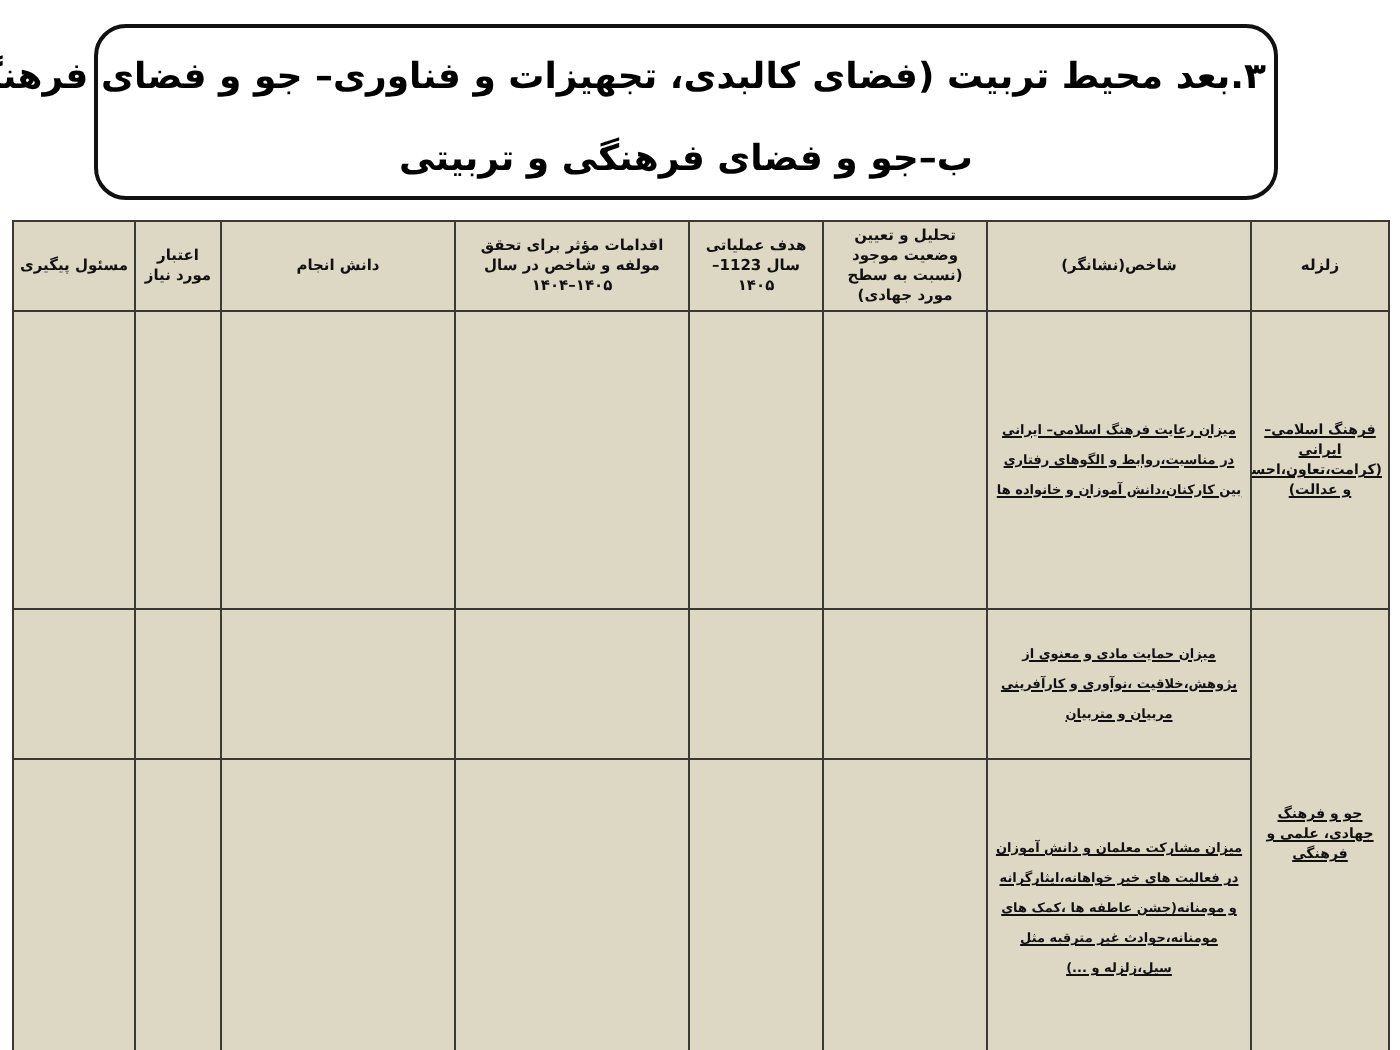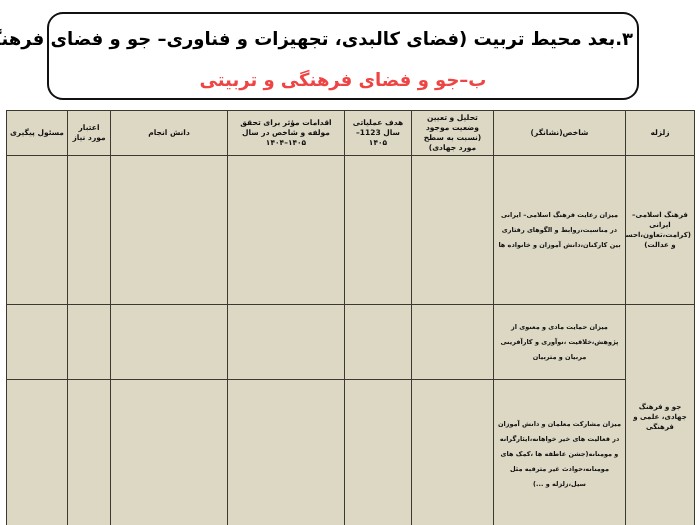--- a/index.html
+++ b/index.html
@@ -37,21 +37,21 @@
       text-align: right;
       padding-right: 4px;
       white-space: nowrap;
     }
     .title-line2 {
       position: absolute;
       right: 0; left: 0;
       top: 55px;
       font-size: 18px;
       font-weight: bold;
-      color: #ef4444;
+      color: #000000;
       text-align: center;
       white-space: nowrap;
     }
     table.grid {
       position: absolute;
       left: 6px;
       top: 110px;
       width: 688px;
       height: 408px;
       border-collapse: collapse;
@@ -69,20 +69,21 @@
       overflow: hidden;
     }
     table.grid th {
       font-size: 7.5px;
       line-height: 10px;
       height: 36px;
     }
     table.grid td {
       font-size: 6.5px;
       line-height: 15px;
+      text-decoration: underline;
     }
     td.comp {
       font-size: 7px !important;
       line-height: 10px !important;
     }
     tr.r1 td { height: 144px; }
     tr.r2 td { height: 70px; }
     tr.r3 td { height: 145px; }
   </style>
 </head>

